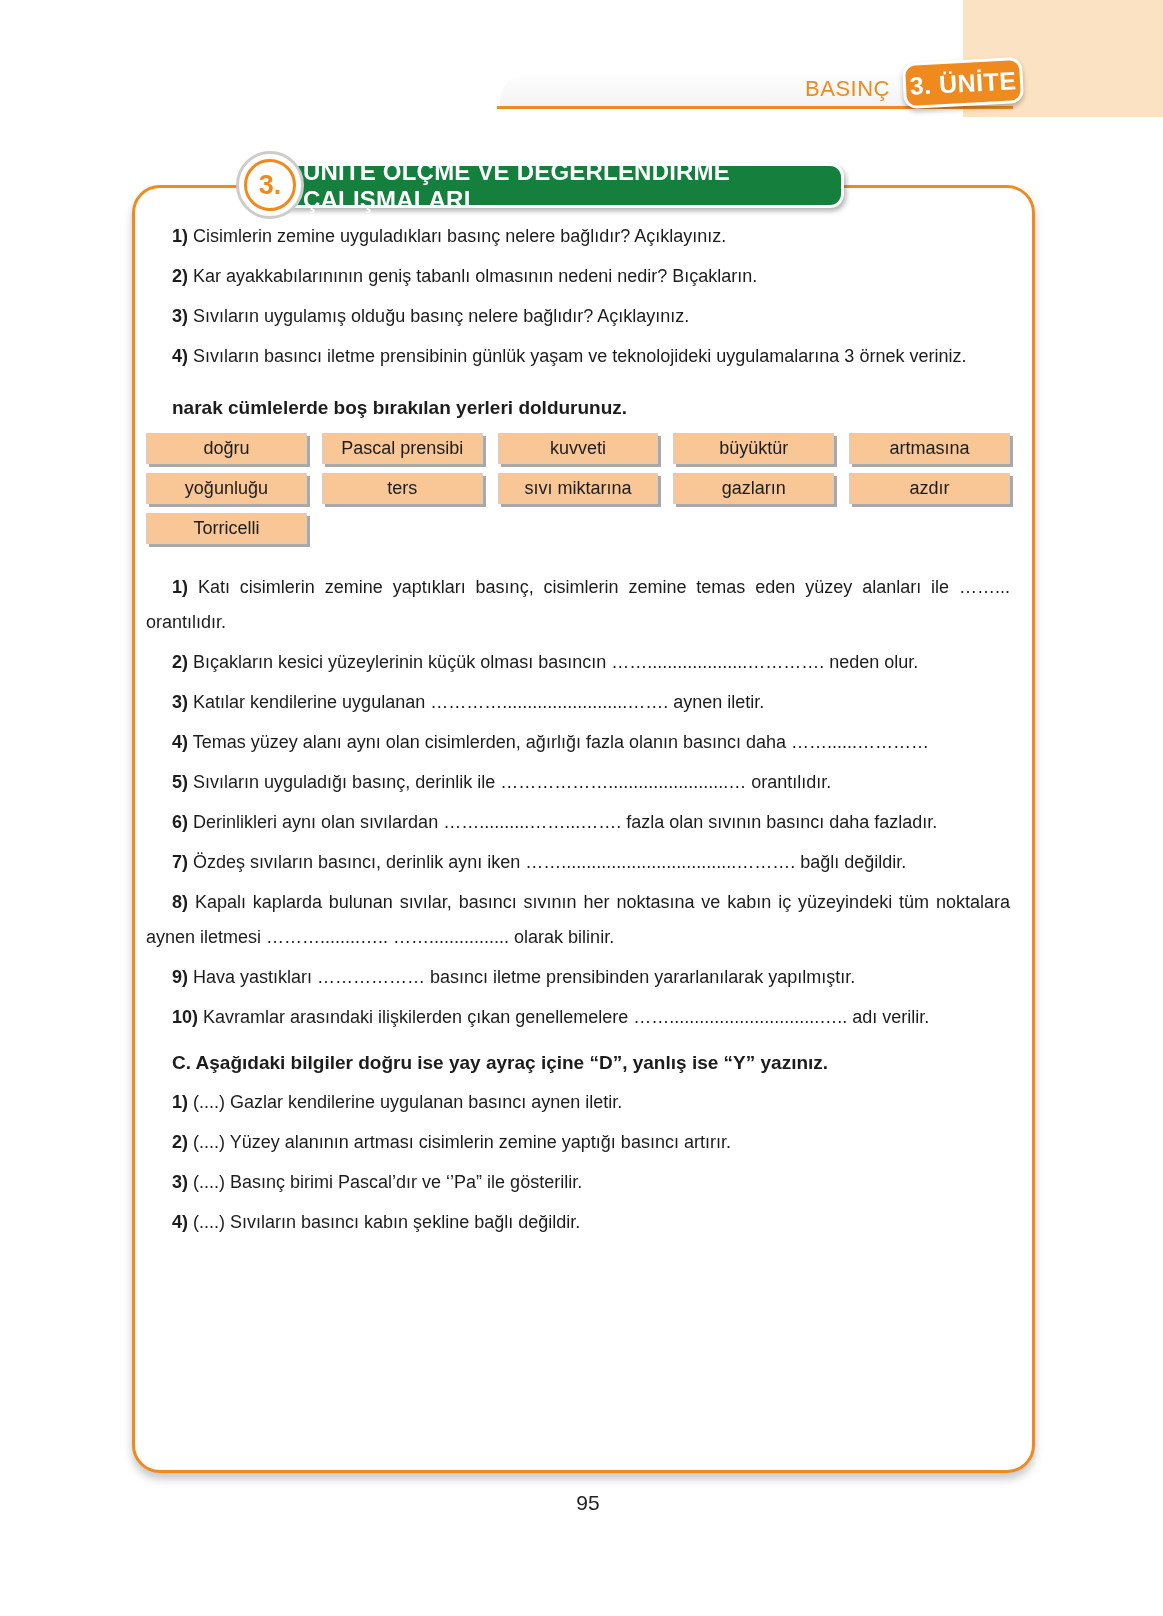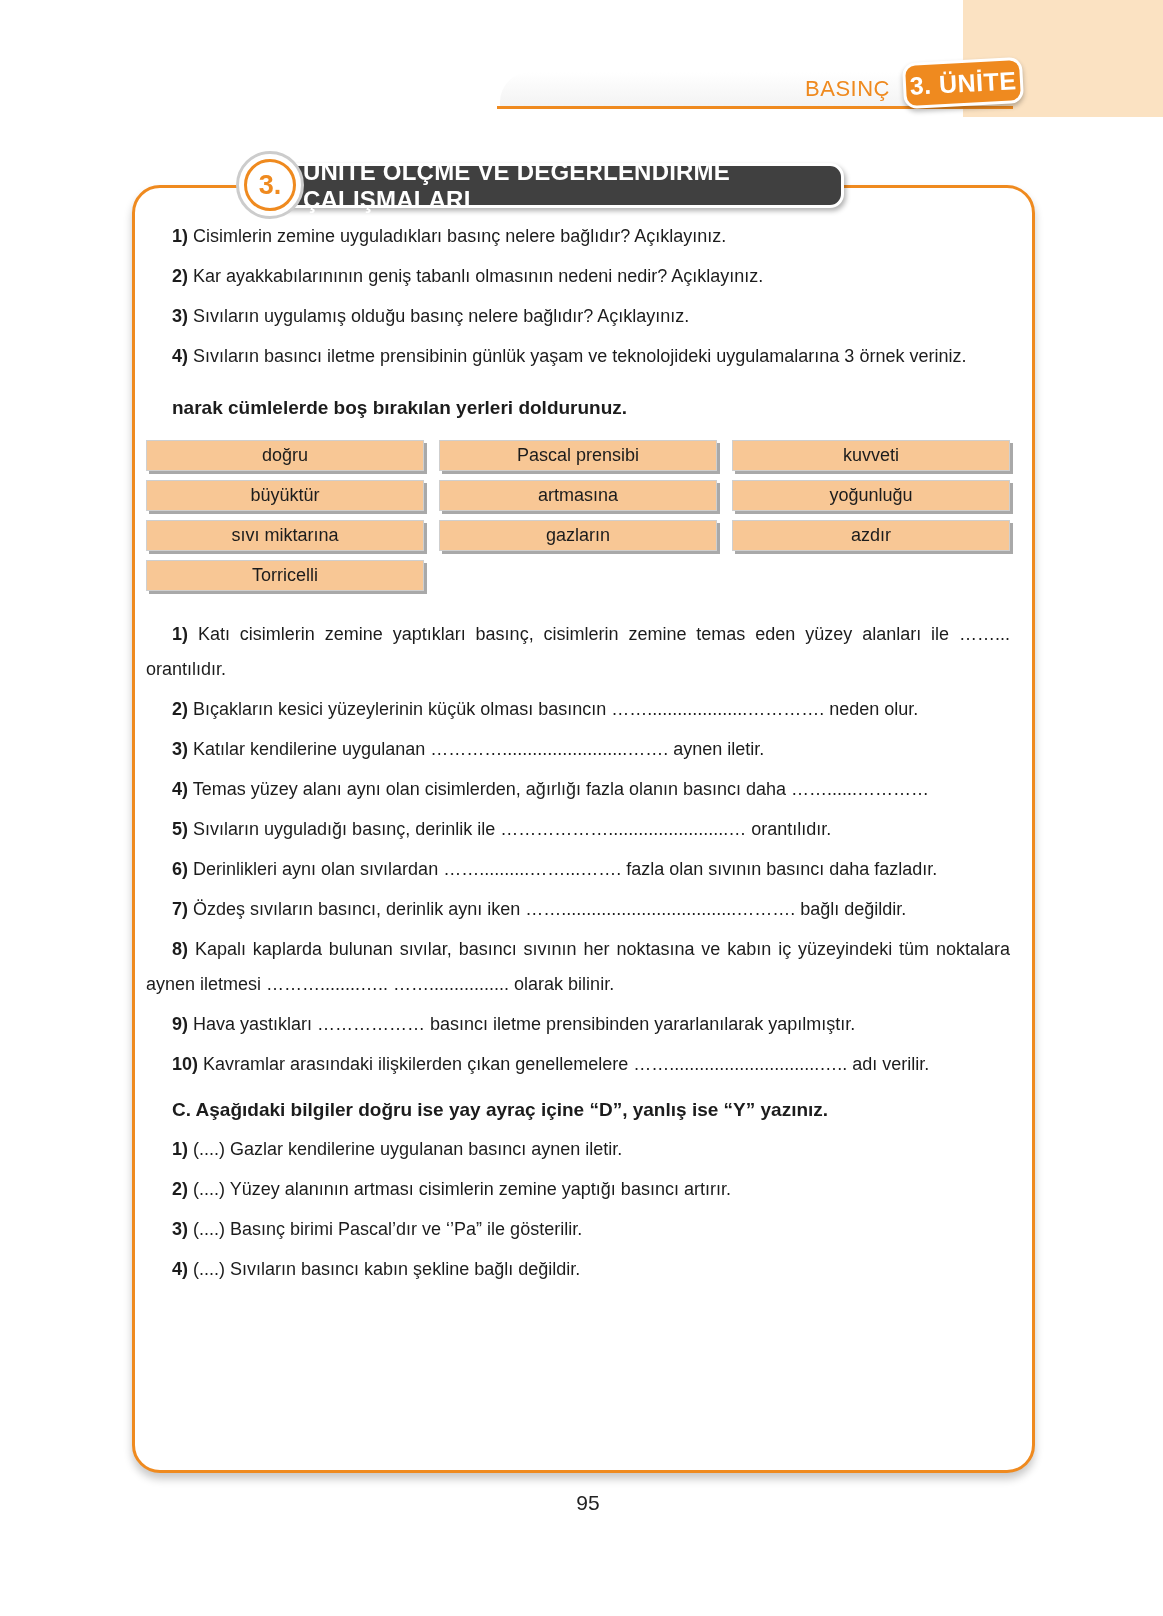--- a/index.html
+++ b/index.html
@@ -23,21 +23,21 @@
                 color:#ffffff; font-weight:bold; font-size:25px; letter-spacing:.5px;
                 box-shadow:0 3px 5px rgba(0,0,0,.28); }
 
   
   .content-box { position:absolute; left:132px; top:185px; width:903px; height:1288px;
                  background:#ffffff; border:3px solid #EF8A1F; border-radius:28px;
                  box-shadow:0 6px 9px rgba(0,0,0,.22); }
 
   
   .banner-pill { position:absolute; left:262px; top:163px; width:582px; height:45px;
-                 background:#404040; border:3px solid #ffffff; border-radius:14px;
+                 background:#15803d; border:3px solid #ffffff; border-radius:14px;
                  box-shadow:2px 3px 5px rgba(0,0,0,.3);
                  display:flex; align-items:center; justify-content:center;
                  padding-left:38px; color:#ffffff; font-weight:bold; font-size:24px;
                  letter-spacing:.2px; z-index:2; }
   .banner-circle { position:absolute; left:236px; top:151px; width:68px; height:68px;
                    border-radius:50%; background:#ffffff; border:3px solid #cccccc;
                    display:flex; align-items:center; justify-content:center; z-index:3; }
   .banner-circle-inner { width:52px; height:52px; border-radius:50%; border:3px solid #EF8A1F;
                          display:flex; align-items:center; justify-content:center;
                          color:#EF8A1F; font-weight:bold; font-size:27px; }
@@ -46,21 +46,21 @@
   .box-content { position:absolute; left:146px; top:219px; width:864px; font-size:18px; }
   .box-content p { margin:0 0 5px 0; line-height:35px; text-indent:26px; text-align:justify; }
   .box-content p.no-just { text-align:left; }
   .heading { font-weight:bold; font-size:19px; }
   .gap-top { margin-top:16px !important; }
   .gap-top-sm { margin-top:10px !important; }
   .jline { text-align-last:justify; display:block; }
   b.qnum { white-space:nowrap; }
 
   
-  .word-grid { margin:15px 0 26px 0; display:grid; grid-template-columns:1fr 1fr 1fr;
+  .word-grid { margin:8px 0 26px 0; display:grid; grid-template-columns:1fr 1fr 1fr 1fr 1fr;
                column-gap:15px; row-gap:9px; }
   .word-box { height:31px; background:#F8C795; border:1px solid #cfcfcf;
               box-shadow:3px 3px 0 rgba(140,140,140,.75);
               display:flex; align-items:center; justify-content:center;
               font-size:18px; color:#1c1c1c; }
 
   
   .page-number { position:absolute; left:0; right:0; top:1491px; text-align:center;
                  font-size:21px; color:#222222;margin-left:13px; }
 </style>
@@ -76,33 +76,34 @@
 <div class="content-box"></div>
 
 <div class="banner-pill">ÜNİTE ÖLÇME VE DEĞERLENDİRME ÇALIŞMALARI</div>
 <div class="banner-circle">
   <div class="banner-circle-inner">3.</div>
 </div>
 
 <div class="box-content">
 
   <p class="no-just"><b class="qnum">1)</b> <span>Cisimlerin zemine uyguladıkları basınç nelere bağlıdır? Açıklayınız.</span></p>
-  <p class="no-just"><b class="qnum">2)</b> <span>Kar ayakkabılarınının geniş tabanlı olmasının nedeni nedir? Açıklayınız.</span></p>
+  <p class="no-just"><b class="qnum">2)</b> <span>Kar ayakkabılarınının geniş tabanlı olmasının nedeni nedir? Bıçakların.</span></p>
   <p class="no-just"><b class="qnum">3)</b> <span>Sıvıların uygulamış olduğu basınç nelere bağlıdır? Açıklayınız.</span></p>
   <p><b class="qnum">4)</b> <span>Sıvıların basıncı iletme prensibinin günlük yaşam ve teknolojideki uygulamalarına 3 örnek veriniz.</span></p>
 
   <p class="heading gap-top"><span>narak cümlelerde boş bırakılan yerleri doldurunuz.</span></p>
 
   <div class="word-grid">
     <div class="word-box">doğru</div>
     <div class="word-box">Pascal prensibi</div>
     <div class="word-box">kuvveti</div>
     <div class="word-box">büyüktür</div>
     <div class="word-box">artmasına</div>
     <div class="word-box">yoğunluğu</div>
+    <div class="word-box">ters</div>
     <div class="word-box">sıvı miktarına</div>
     <div class="word-box">gazların</div>
     <div class="word-box">azdır</div>
     <div class="word-box">Torricelli</div>
   </div>
 
   <p><b class="qnum">1)</b> <span>Katı cisimlerin zemine yaptıkları basınç, cisimlerin zemine temas eden yüzey alanları ile ……... orantılıdır.</span></p>
   <p class="no-just"><b class="qnum">2)</b> <span>Bıçakların kesici yüzeylerinin küçük olması basıncın ……....................…………. neden olur.</span></p>
   <p class="no-just"><b class="qnum">3)</b> <span>Katılar kendilerine uygulanan ………….........................……. aynen iletir.</span></p>
   <p class="no-just"><b class="qnum">4)</b> <span>Temas yüzey alanı aynı olan cisimlerden, ağırlığı fazla olanın basıncı daha ……......…………</span></p>

